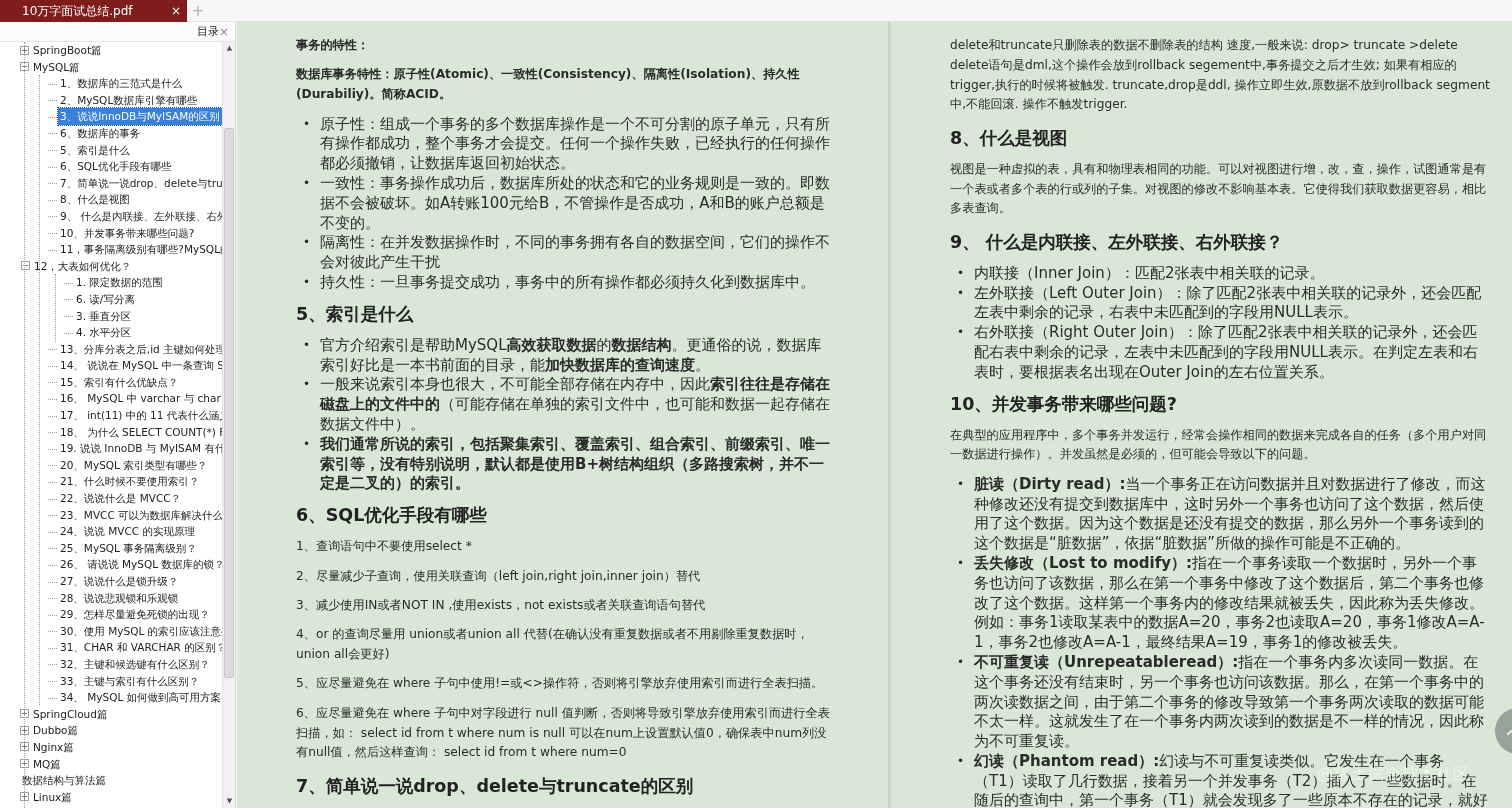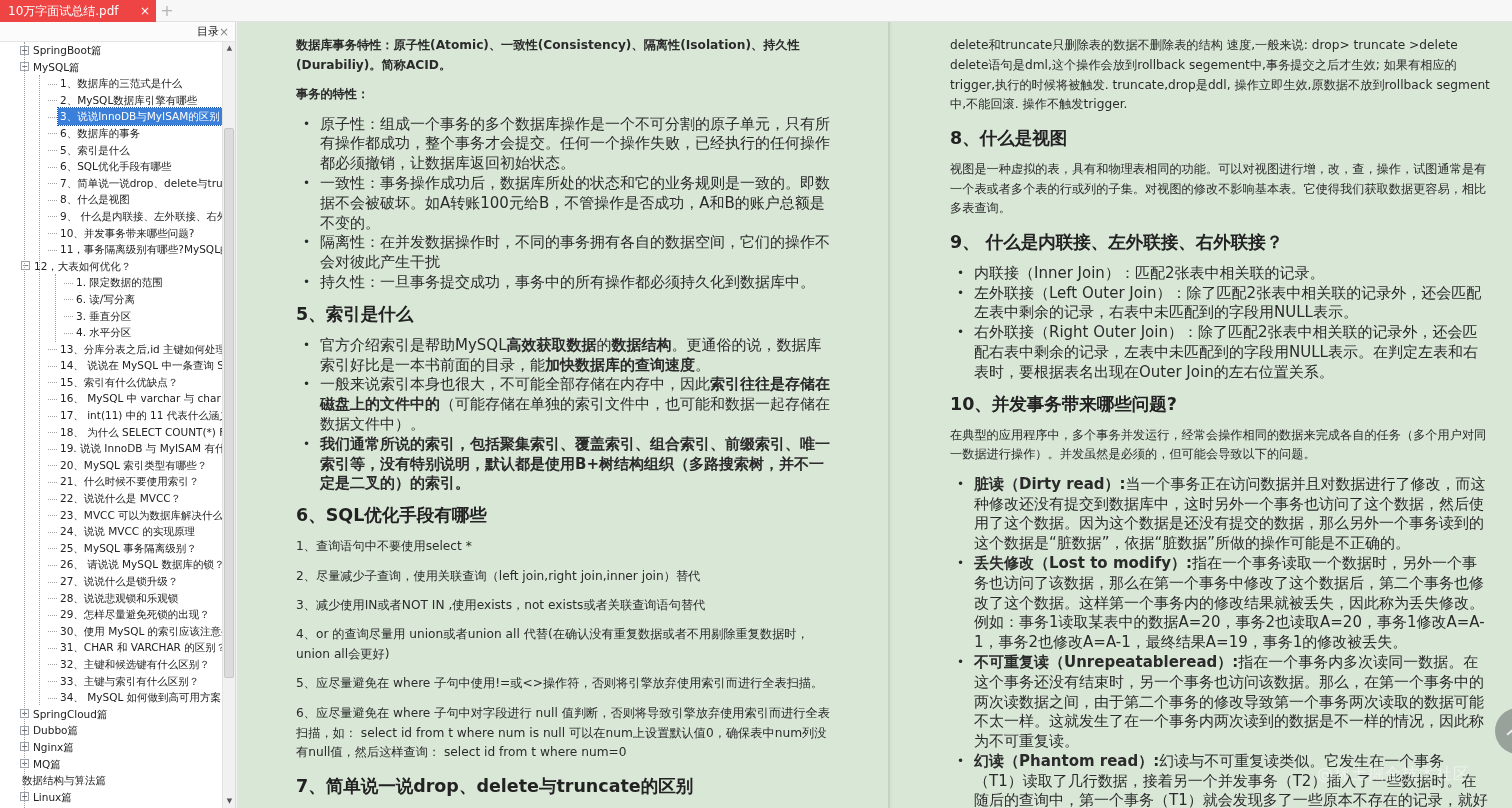--- a/index.html
+++ b/index.html
@@ -1,21 +1,21 @@
 <!DOCTYPE html>
 <html><head>
 <meta charset="utf-8">
 <style>
   * { box-sizing: border-box; margin: 0; padding: 0; }
   html, body { width: 1512px; height: 808px; overflow: hidden; background: #f3f3f3; }
   body { font-family: "DejaVu Sans", "Liberation Sans", sans-serif; color: #333; position: relative; }
 
   
   .tabbar { position: absolute; left: 0; top: 0; width: 1512px; height: 22px; background: #f7f7f7; border-bottom: 1px solid #e2e2e2; display: flex; align-items: stretch; }
-  .tab { width: 156px; height: 22px; background: #ef4444; color: #fff; font-size: 12px; display: flex; align-items: center; padding-left: 8px; position: relative; }
+  .tab { width: 187px; height: 22px; background: #7f1d1d; color: #fff; font-size: 12px; display: flex; align-items: center; padding-left: 22px; position: relative; }
   .tab .tab-title { flex: 1; white-space: nowrap; }
   .tab .tab-close { width: 22px; text-align: center; font-size: 12px; color: #fff; cursor: pointer; }
   .newtab { width: 22px; display: flex; align-items: center; justify-content: center; color: #b5b5b5; font-size: 16px; cursor: pointer; }
 
   
   .sidebar { position: absolute; left: 0; top: 22px; width: 236px; height: 786px; background: #fff; border-right: 1px solid #d8d8d8; }
   .sidebar-header { height: 20px; display: flex; align-items: center; justify-content: flex-end; padding: 0 6px 0 3px; font-size: 11px; color: #222; background: #fbfbfb; border-bottom: 1px solid #e5e5e5; }
   .sidebar-header .close { color: #888; font-size: 12px; cursor: pointer; }
   .tree { position: absolute; left: 0; top: 20px; width: 222px; height: 766px; overflow: hidden; font-size: 10.5px; color: #222; font-family: "DejaVu Sans", sans-serif; }
   .tree-row { height: 16.6px; line-height: 16.6px; white-space: nowrap; position: relative; cursor: pointer; }
@@ -126,22 +126,22 @@
   <div class="sb-scroll">
     <div class="arrow-up">▲</div>
     <div class="thumb"></div>
     <div class="arrow-down">▼</div>
   </div>
 </div>
 
 <div class="docarea">
   <div class="page left">
     <div class="page-content">
+      <p class="t b">事务的特性：</p>
       <p class="t b">数据库事务特性：原子性(Atomic)、一致性(Consistency)、隔离性(Isolation)、持久性(Durabiliy)。简称ACID。</p>
-      <p class="t b">事务的特性：</p>
       <ul class="bl">
         <li>原子性：组成一个事务的多个数据库操作是一个不可分割的原子单元，只有所有操作都成功，整个事务才会提交。任何一个操作失败，已经执行的任何操作都必须撤销，让数据库返回初始状态。</li>
         <li>一致性：事务操作成功后，数据库所处的状态和它的业务规则是一致的。即数据不会被破坏。如A转账100元给B，不管操作是否成功，A和B的账户总额是不变的。</li>
         <li>隔离性：在并发数据操作时，不同的事务拥有各自的数据空间，它们的操作不会对彼此产生干扰</li>
         <li>持久性：一旦事务提交成功，事务中的所有操作都必须持久化到数据库中。</li>
       </ul>
       <h2 class="h">5、索引是什么</h2>
       <ul class="bl" id="s5list">
           <li><span>官方介绍索引是帮助MySQL</span><span class="b">高效获取数据</span><span>的</span><span class="b">数据结构</span><span>。更通俗的说，数据库索引好比是一本书前面的目录，能</span><span class="b">加快数据库的查询速度</span><span>。</span></li>
           <li><span>一般来说索引本身也很大，不可能全部存储在内存中，因此</span><span class="b">索引往往是存储在磁盘上的文件中的</span><span>（可能存储在单独的索引文件中，也可能和数据一起存储在数据文件中）。</span></li>

